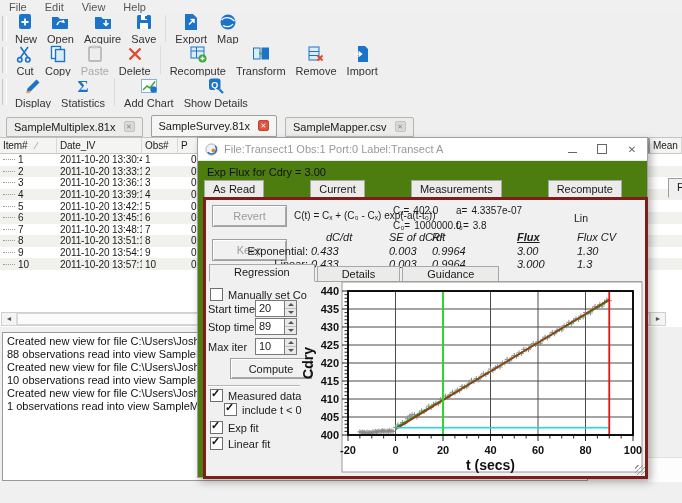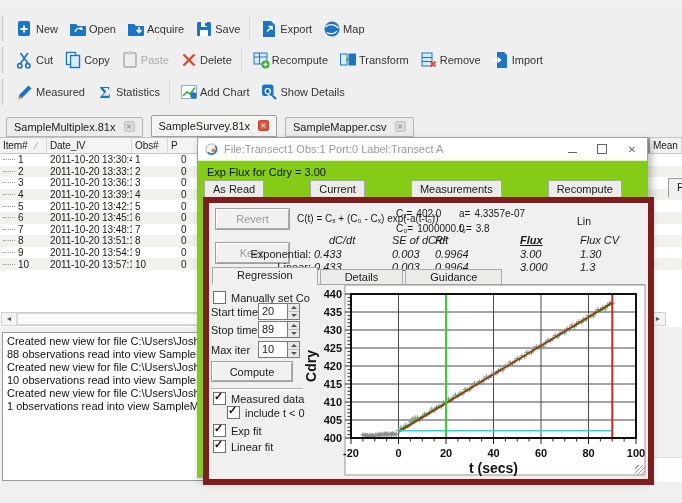--- a/index.html
+++ b/index.html
@@ -6,77 +6,77 @@
   #win{position:relative;width:682px;height:503px;background:#f0f0f0;overflow:hidden;
        font-family:"Liberation Sans",sans-serif;font-size:11px;color:#1a1a1a;}
   
   .menubar{position:absolute;left:0;top:0;width:100%;height:14px;display:flex;align-items:center;
            border-bottom:1px solid #dcdcdc;background:#f0f0f0;}
   .menuitem{padding:0 9px;color:#555;cursor:default;}
   .tbrow{position:absolute;left:0;width:100%;display:flex;align-items:center;background:#efefef;
          border-bottom:1px solid #d9d9d9;}
   .grip{width:3px;height:80%;border-left:1px solid #c6c6c6;border-right:1px solid #ffffff;margin:0 3px 0 2px;}
   .vsep{width:1px;height:85%;background:#dcdcdc;margin:0 4px;}
-  .tbtn{display:flex;flex-direction:row;align-items:center;justify-content:center;
+  .tbtn{display:flex;flex-direction:column;align-items:center;justify-content:center;
         padding:1px 5px;gap:1px;cursor:default;}
   .tbtn svg{width:20px;height:20px;display:block;}
   .tbtn .tlabel{font-size:11px;color:#333;white-space:nowrap;}
   .tbtn.disabled .tlabel{color:#aaa;}
   
   .tabbar{position:absolute;left:0;top:108px;width:100%;height:29px;background:#efefef;
           display:flex;align-items:flex-end;padding-left:6px;box-sizing:border-box;}
   .dtab{display:flex;align-items:center;gap:8px;padding:2px 7px 3px 7px;margin-right:8px;
         background:#ececeb;border:1px solid #b5b5b3;border-radius:2px 2px 0 0;height:13px;cursor:default;}
   .dtab.active{background:#f5f5f3;border-color:#9f9f9d;height:15px;}
   .closebox{width:11px;height:11px;border-radius:2px;background:#d9d9d7;border:1px solid #c2c2c0;
             color:#8a8a8a;font-size:7px;line-height:10px;text-align:center;box-sizing:border-box;cursor:default;}
   .dtab.active .closebox{background:#e2543f;border-color:#c8412e;color:#fff;}
   
   .tablewrap{position:absolute;left:0;top:137px;width:682px;height:189px;background:#fff;
              border-top:1px solid #c4c4c4;font-size:10px;letter-spacing:-0.1px;}
   .thead{display:flex;height:15px;background:#f4f4f2;border-bottom:1px solid #c8c8c6;align-items:center;}
   .th{border-right:1px solid #d8d8d6;padding:0 3px;box-sizing:border-box;height:100%;
       display:flex;align-items:center;white-space:nowrap;overflow:hidden;cursor:default;}
-  .c0{width:47px;text-align:center;}.c1{width:85px;}.c2{width:36px;}.c3{flex:1;}.c4{width:34px;border-left:2px solid #a3a3a3;}
+  .c0{width:57px;text-align:center;}.c1{width:85px;}.c2{width:36px;}.c3{flex:1;}.c4{width:34px;border-left:2px solid #a3a3a3;}
   .sortglyph{color:#999;margin-left:8px;}
   .trow{display:flex;height:11.6px;align-items:center;cursor:default;}
   .trow.alt{background:#f1f1ee;}
   .td{padding:0 3px;box-sizing:border-box;white-space:nowrap;overflow:hidden;display:flex;align-items:center;}
   .dash{display:inline-block;width:12px;border-top:1px dotted #9a9a9a;margin-right:3px;flex:none;}
   .td.pcol{padding-left:13px;}
   
   .hscroll{position:absolute;left:1px;top:312px;width:665px;height:14px;background:#f1f1f1;
            border:1px solid #cfcfcf;box-sizing:border-box;display:flex;}
   .sbtn{width:14px;height:100%;background:#f4f4f4;color:#555;font-size:7px;line-height:12px;
         text-align:center;border-right:1px solid #dcdcdc;cursor:default;}
   .sbtn.right{border-right:none;border-left:1px solid #dcdcdc;}
   .sthumb{flex:1;background:#fbfbfb;border:1px solid #d6d6d6;box-sizing:border-box;}
   
   .logpanel{position:absolute;left:2px;top:332px;width:586px;height:149px;background:#fff;
             border:1px solid #9a9a9a;box-sizing:border-box;padding:2px 4px;overflow:hidden;}
   .logline{white-space:pre;line-height:13px;font-size:11px;color:#111;}
   .whitepatch{position:absolute;left:648px;top:457px;width:34px;height:24px;background:#fdfdfd;
               border-top:1px solid #e0e0e0;}
   
-  .dialog{position:absolute;left:197px;top:137px;width:451px;height:341px;background:#84cc16;
+  .dialog{position:absolute;left:197px;top:137px;width:451px;height:341px;background:#4d7c0f;
           border:1px solid #a0a0a0;box-sizing:border-box;box-shadow:3px 4px 8px rgba(0,0,0,0.30);z-index:10;}
   .dtitle{position:absolute;left:0;top:0;right:0;height:22px;background:#ffffff;
           border-bottom:1px solid #e8e8e8;display:flex;align-items:center;}
   .dtitle .ticon{margin:0 6px 0 7px;display:flex;}
   .dtitle .ttext{color:#9a9a9a;font-size:11px;flex:1;white-space:nowrap;overflow:hidden;}
   .winbtn{width:30px;height:20px;display:flex;align-items:center;justify-content:center;
           color:#666;font-size:10px;cursor:default;}
   .maxglyph{width:8px;height:8px;border:1px solid #666;}
   .minglyph{width:9px;border-top:1px solid #666;margin-top:6px;}
   .dsub{position:absolute;left:9px;top:28px;color:#111;}
   .dtabs{position:absolute;left:6px;top:41px;height:19px;display:flex;align-items:flex-end;gap:44px;}
   .mtab{padding:2px 8px;background:#ebebea;border:1px solid #a8a8a8;margin-right:2px;height:12px;
         white-space:nowrap;cursor:default;}
   .mtab.active{background:#f0f0f0;border-color:#9c9c9c;border-bottom-color:#f0f0f0;height:14px;position:relative;z-index:2;}
-  .dpanel{position:absolute;left:5px;top:59px;width:439px;height:276px;border:6px solid #7f1d1d;background:#f0f0f0;}
+  .dpanel{position:absolute;left:5px;top:59px;width:439px;height:276px;border:3px solid #7f1d1d;background:#f0f0f0;}
   .wbtn{position:absolute;width:75px;height:22px;background:#f1f1f1;border:1px solid #9f9f9f;
         box-shadow:inset 1px 1px 0 #fff,inset -1px -1px 0 #ababab;display:flex;align-items:center;
         justify-content:center;box-sizing:border-box;cursor:default;}
   .wbtn.disabled{color:#9b9b9b;}
   .formula{position:absolute;left:88px;top:10px;font-size:10px;white-space:nowrap;}
   .param{position:absolute;font-size:10px;white-space:nowrap;}
   .param .pv{margin-left:4px;}
   .lin{position:absolute;left:368px;top:12px;font-size:10.5px;}
   .rh,.rv{position:absolute;font-size:11px;white-space:nowrap;font-style:italic;}
   .rh.em{font-weight:bold;text-decoration:underline;}
@@ -101,20 +101,26 @@
   .hsep{position:absolute;left:2px;width:92px;border-top:1px solid #b5b5b5;border-bottom:1px solid #fff;}
   .grip2{position:absolute;right:2px;bottom:2px;width:10px;height:10px;
          background:repeating-linear-gradient(135deg,transparent 0 2px,#9a9a9a 2px 3px);}
   .chartsvg{position:absolute;left:94px;top:81px;}
 </style>
 </head>
 <body>
 
 <div id="win">
 
+  <div class="menubar" id="menubar">
+      <span class="menuitem">File</span>
+      <span class="menuitem">Edit</span>
+      <span class="menuitem">View</span>
+      <span class="menuitem">Help</span>
+    </div>
 
   <div class="tbrow" id="tbrow0" style="top:13px;height:31px">
       <span class="grip"></span>
       <div class="tbtn">
         <span>
           <svg viewBox="0 0 20 20">
             <rect x="3" y="2" width="12" height="15" rx="2" fill="#1c74c9"></rect>
             <path d="M9 6.5v7M5.5 10h7" stroke="#fff" stroke-width="1.8" fill="none"></path>
           </svg>
         </span>
@@ -252,21 +258,21 @@
     </div>
   <div class="tbrow" id="tbrow2" style="top:76px;height:32px">
       <span class="grip"></span>
       <div class="tbtn">
         <span>
           <svg viewBox="0 0 20 20">
             <path d="M3.5 16.5l1-4 9-9 3 3-9 9z" fill="#1c74c9"></path>
             <path d="M3.5 16.5l3.8-.9" stroke="#e8a13c" stroke-width="2"></path>
           </svg>
         </span>
-        <span class="tlabel">Measured</span>
+        <span class="tlabel">Display</span>
       </div>
       <div class="tbtn">
         <span>
           <svg viewBox="0 0 20 20">
             <text x="10" y="15.5" text-anchor="middle" font-size="17" font-weight="bold" fill="#1c74c9" font-family="Liberation Serif, serif">Σ</text>
           </svg>
         </span>
         <span class="tlabel">Statistics</span>
       </div>
       <span class="vsep"></span>
@@ -552,21 +558,21 @@
               <div class="spup">
                 <span class="tri-up"></span>
               </div>
               <div class="spdn">
                 <span class="tri-dn"></span>
               </div>
             </div>
           </div>
         </div>
 
-      <div class="wbtn" style="left:2px;top:158px;width:82px;height:21px;color:#222">Compute</div>
+      <div class="wbtn" style="left:24px;top:158px;width:82px;height:21px;color:#222">Compute</div>
 
       <div class="hsep" style="top:185px"></div>
 
       <div id="checks">
           <div class="ckrow" style="left: 4px; top: 189px;">
             <span class="ckbox checked"></span>
             <span>Measured data</span>
           </div>
           <div class="ckrow" style="left: 18px; top: 203px;">
             <span class="ckbox checked"></span>

